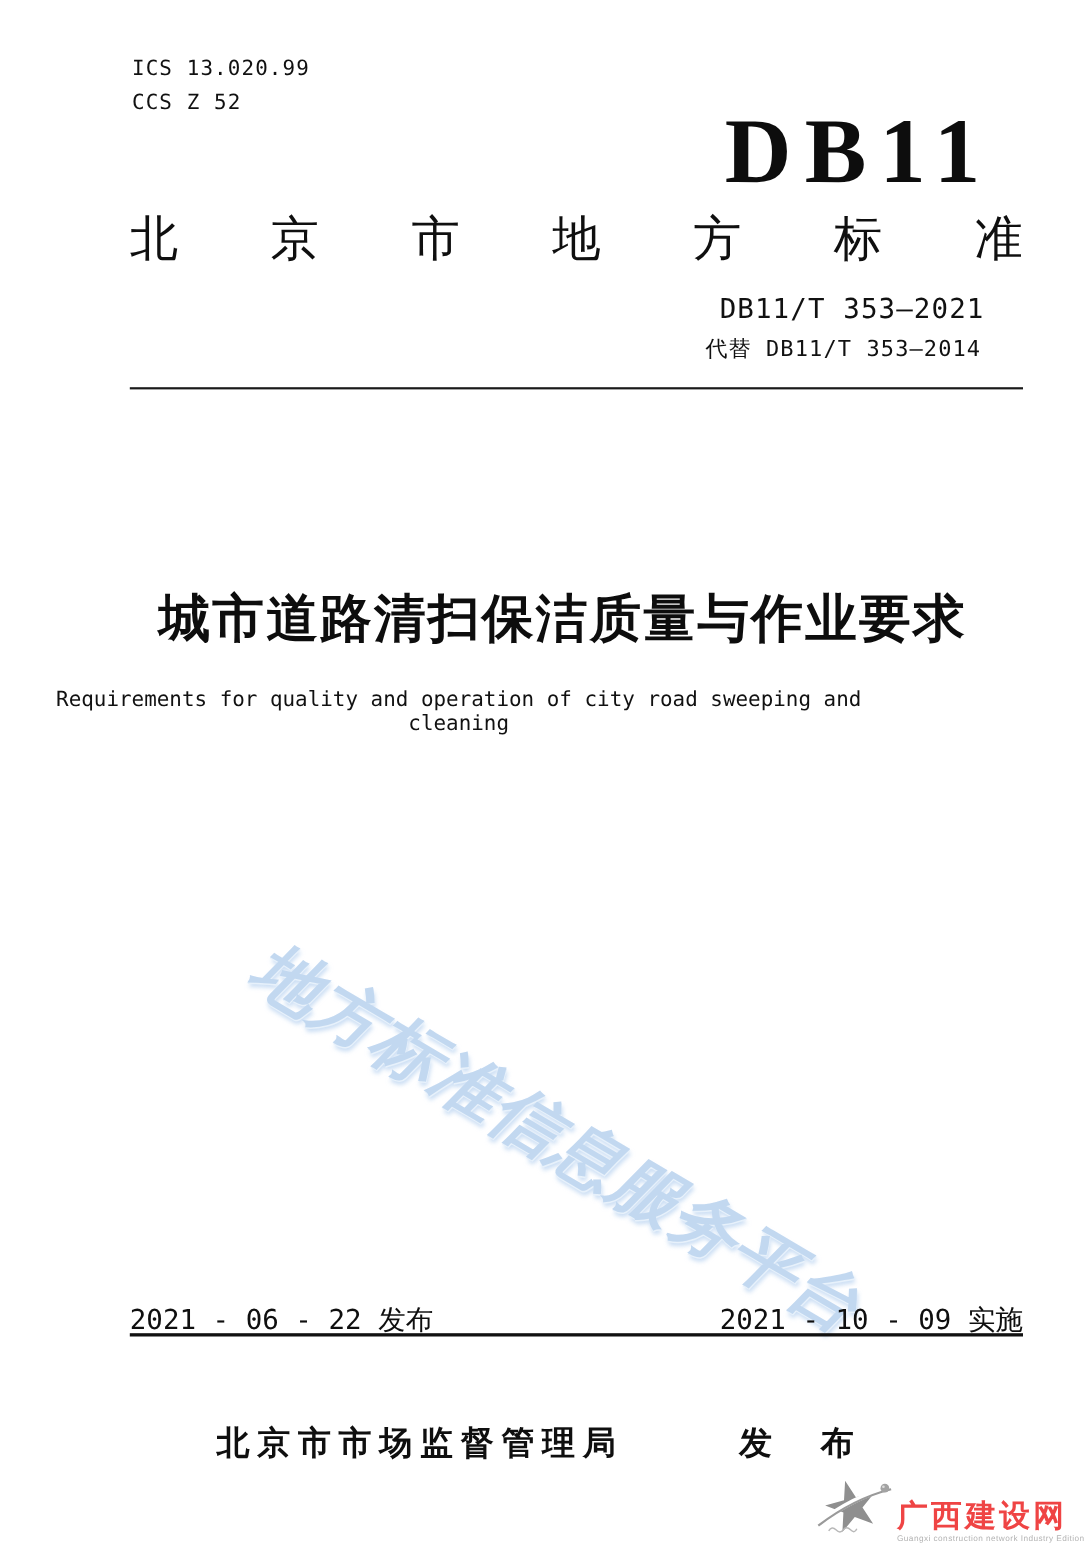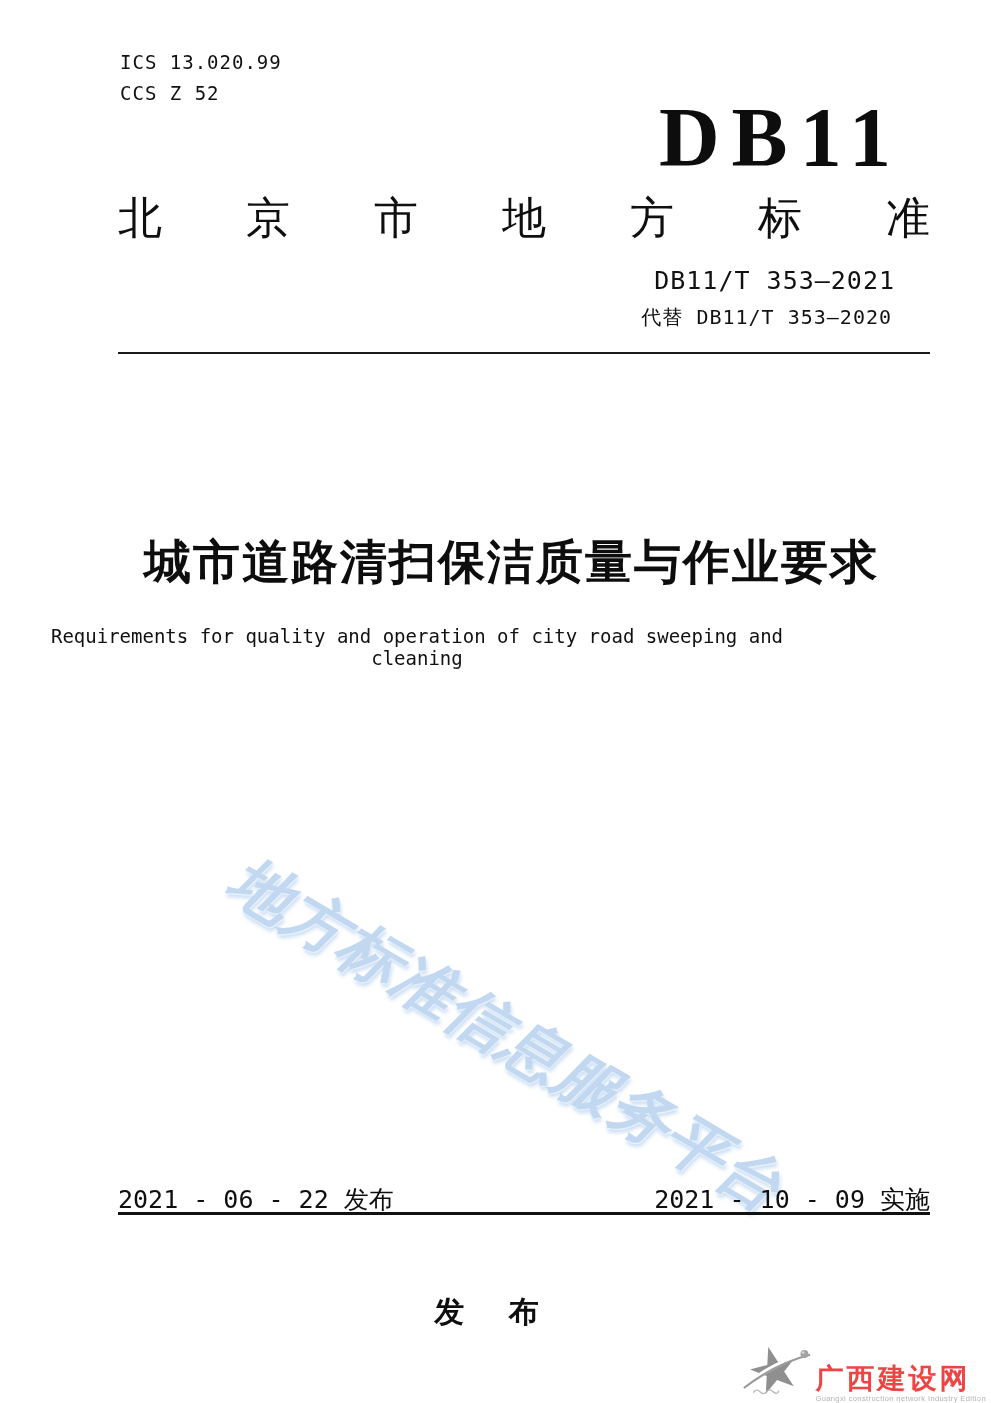--- a/index.html
+++ b/index.html
@@ -131,38 +131,39 @@
     <span>京</span>
     <span>市</span>
     <span>地</span>
     <span>方</span>
     <span>标</span>
     <span>准</span>
   </div>
 
   <div class="std-number">DB11/T 353—2021</div>
 
-  <div class="replaces">代替 DB11/T 353—2020</div>
+  <div class="replaces">代替 DB11/T 353—2014</div>
 
   <div class="rule-top"></div>
 
   <div class="doc-title">城市道路清扫保洁质量与作业要求</div>
 
   <div class="doc-title-en">Requirements for quality and operation of city road sweeping and cleaning</div>
 
   <div class="watermark">地方标准信息服务平台</div>
 
   <div class="date-row">
     <div class="num">2021 - 06 - 22 发布</div>
     <div class="num">2021 - 10 - 09 实施</div>
   </div>
 
   <div class="rule-bottom"></div>
 
   <div class="publisher-row">
+    <span class="publisher-name">北京市市场监督管理局</span>
     <span class="publish-label">发 布</span>
   </div>
 
   <div class="site-logo">
     <span>
       <svg width="70" height="58" viewBox="0 0 74 58" xmlns="http://www.w3.org/2000/svg">
         <polygon points="34,4 39.9,21.9 58.7,22 43.5,33.1 49.3,51 34,40 18.7,51 24.5,33.1 9.3,22 28.1,21.9" fill="#8f8f8f" transform="rotate(-15 34 28)"></polygon>
         <path d="M2 46 Q 36 20 72 11" stroke="#ffffff" stroke-width="5" fill="none"></path>
         <path d="M2 48 Q 36 22 72 13" stroke="#9a9a9a" stroke-width="2.2" fill="none"></path>
         <circle cx="66" cy="12" r="4.2" fill="#a3a3a3"></circle>

